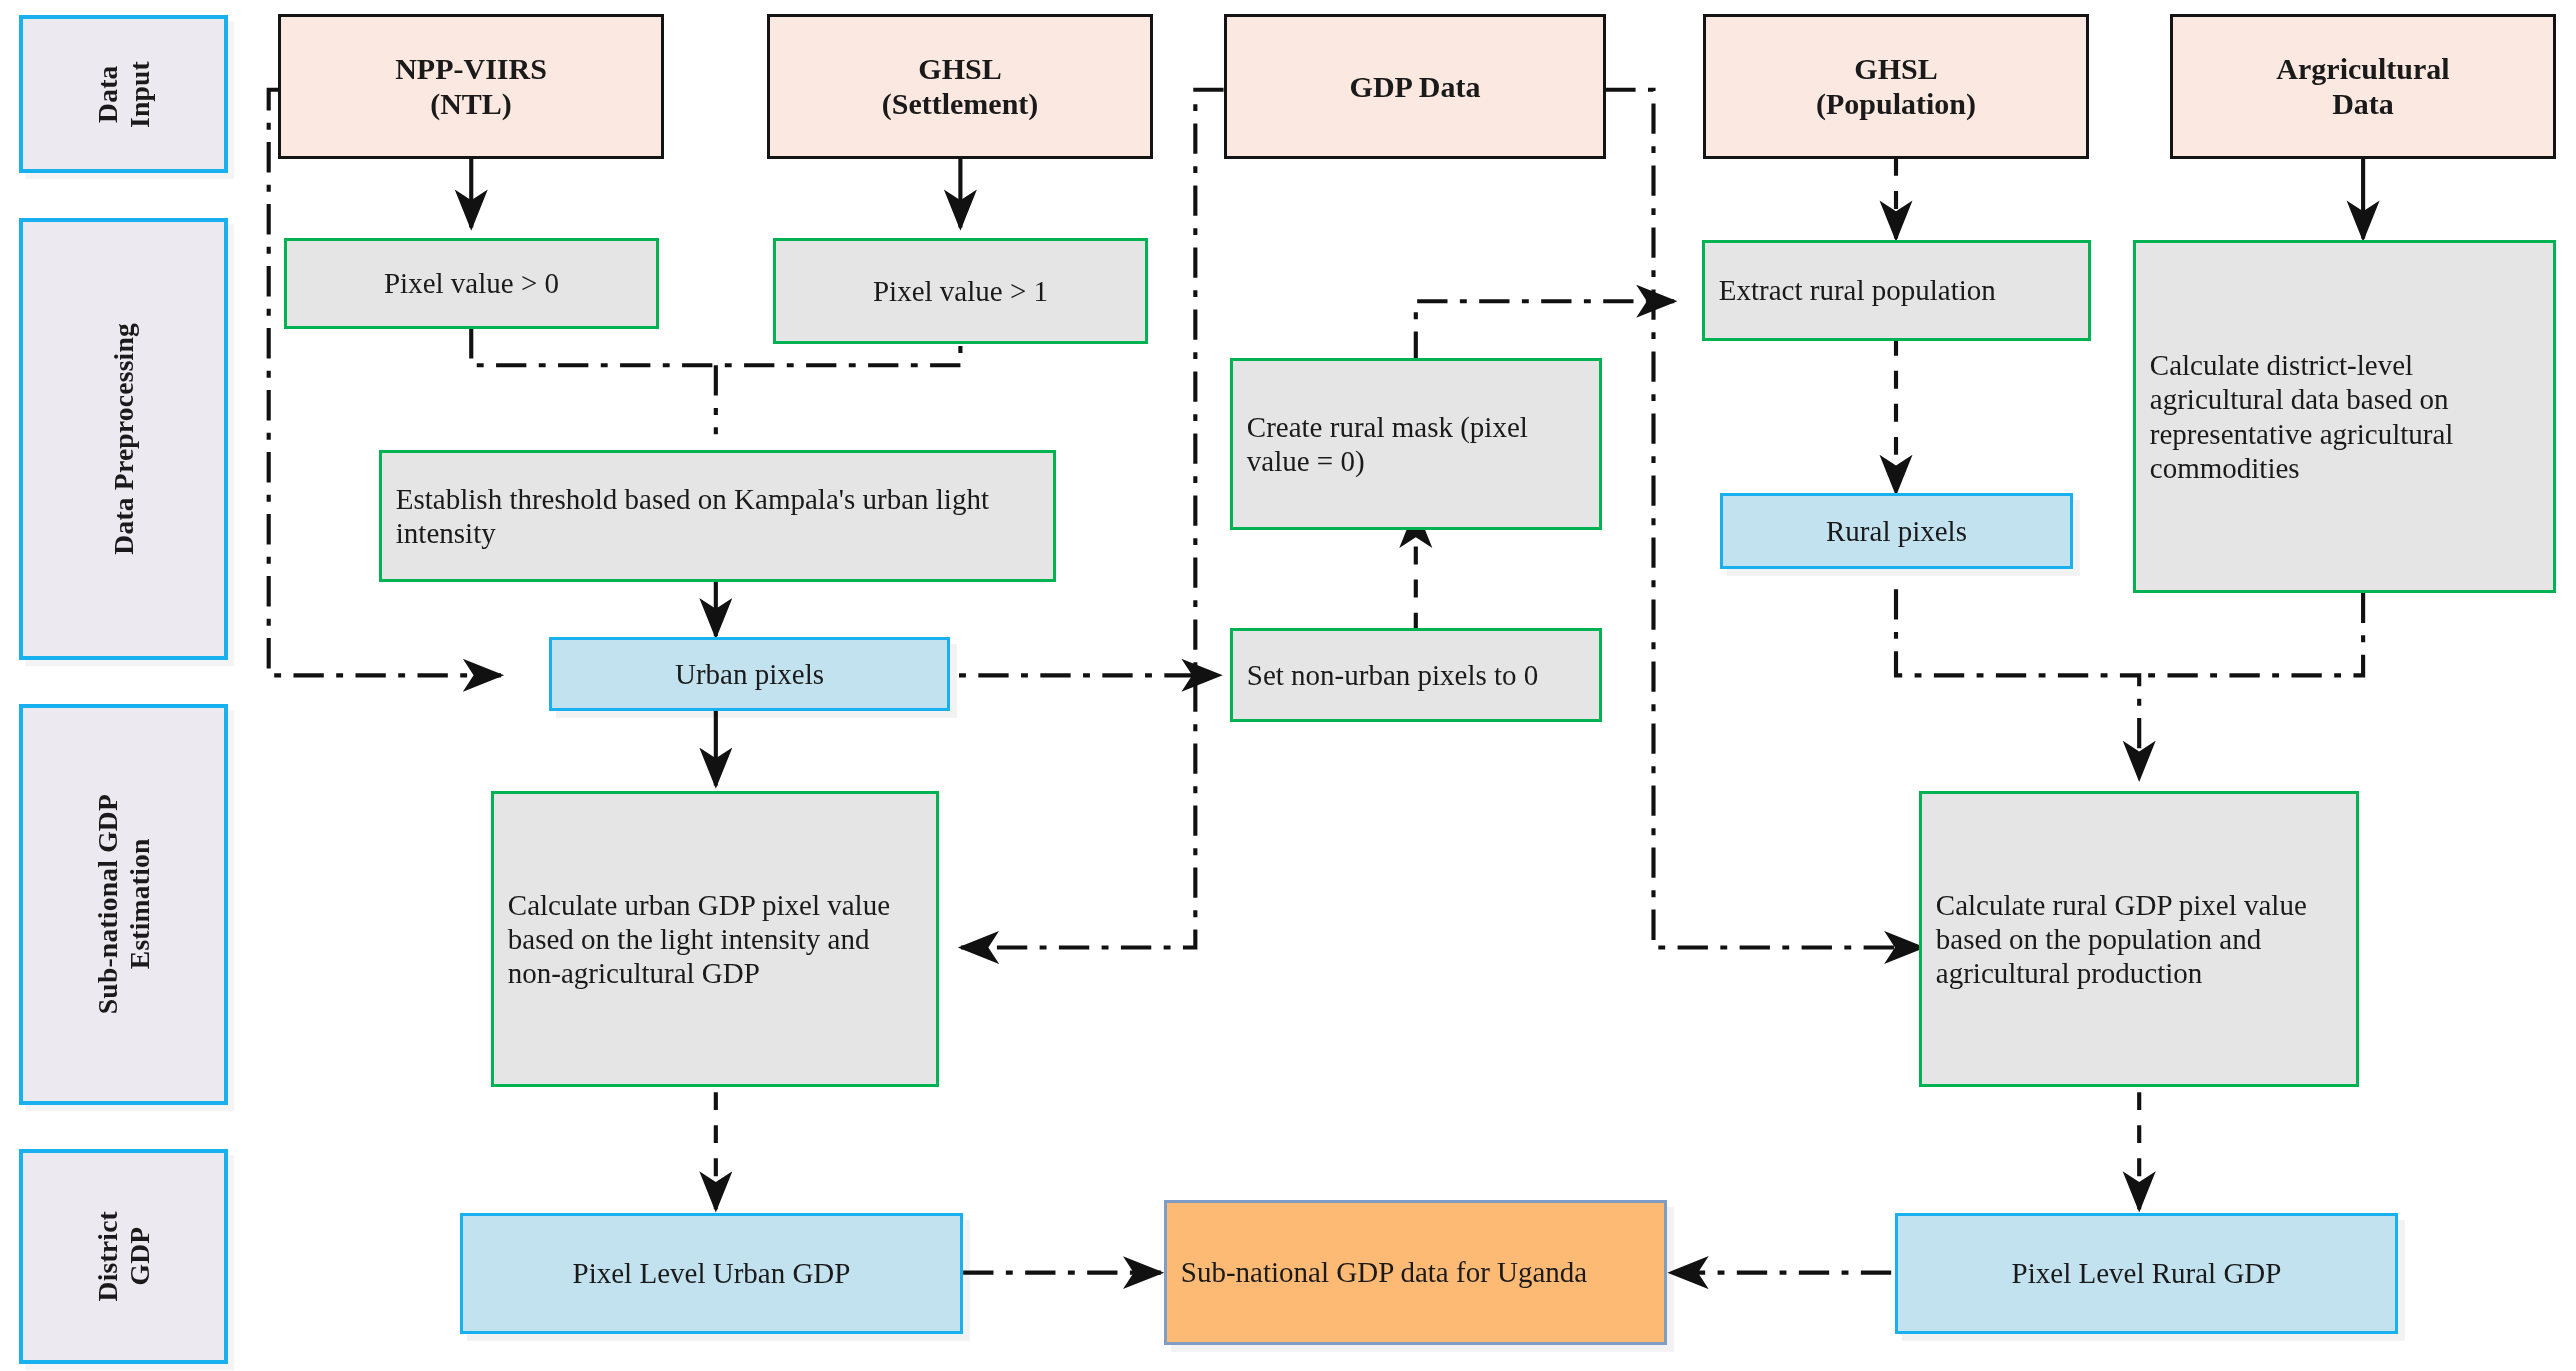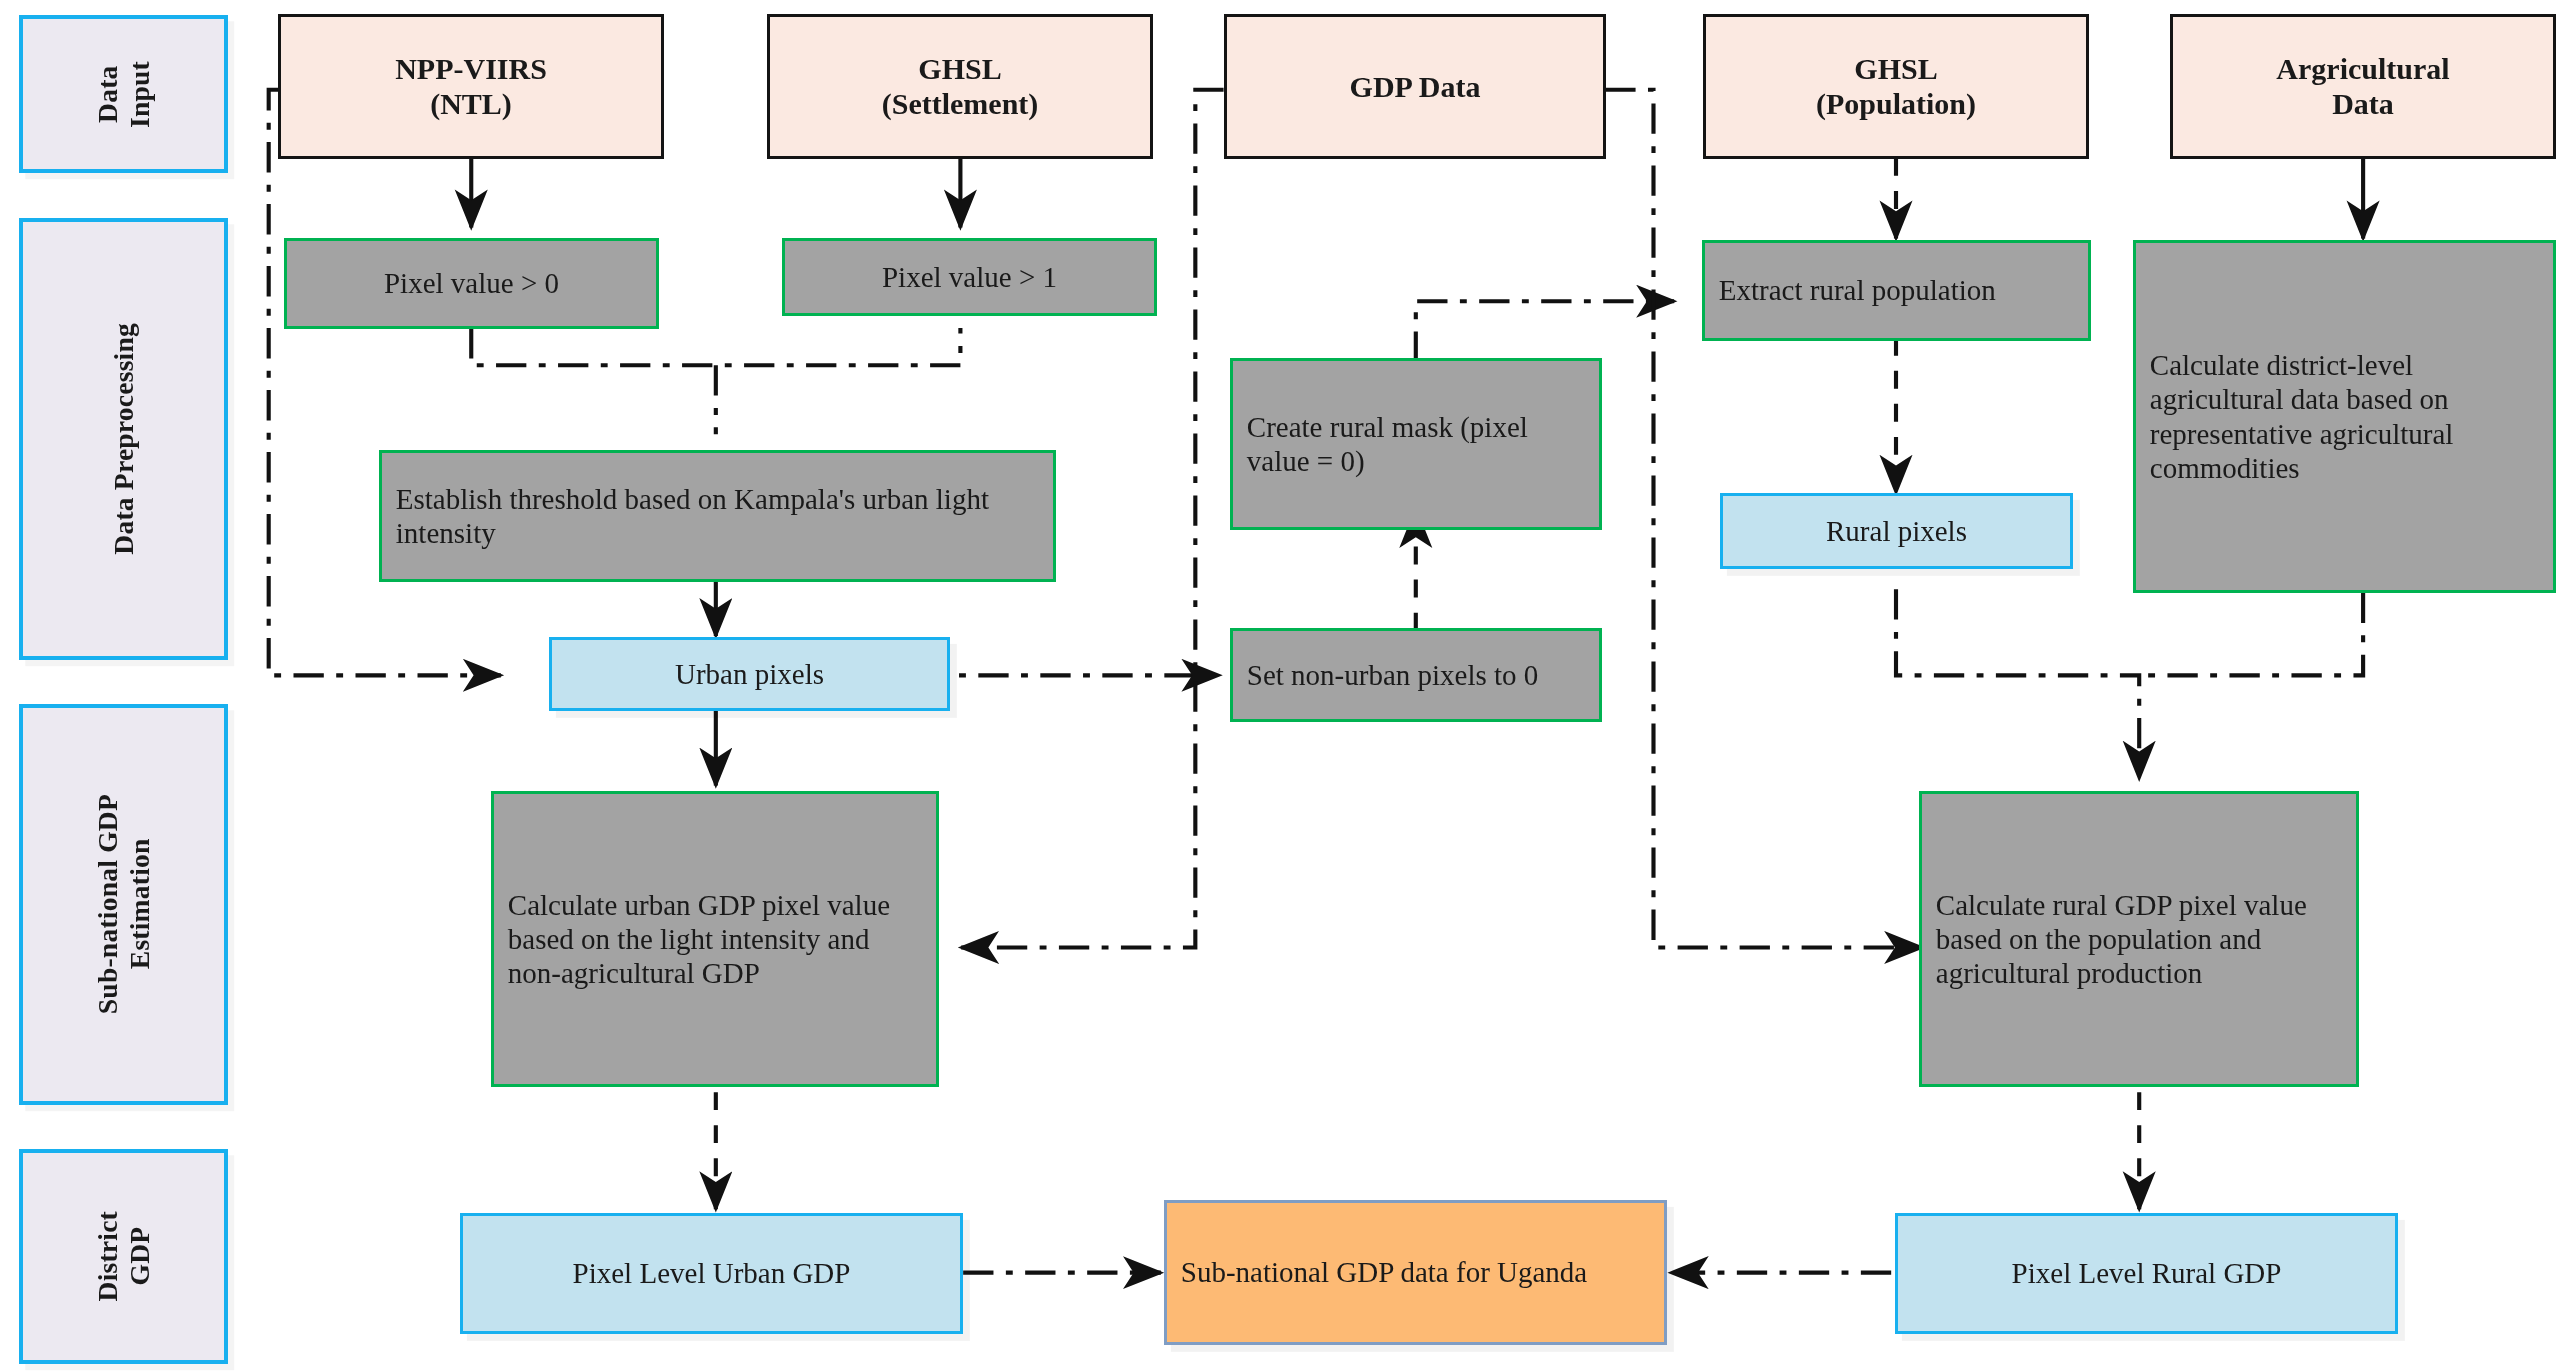--- a/index.html
+++ b/index.html
@@ -18,21 +18,21 @@
       letter-spacing:0.2px;white-space:pre-line;}
 
   
   .node{position:absolute;box-sizing:border-box;display:flex;
         align-items:center;padding:9.6px 13.8px;line-height:1.18;}
   .node .txt{display:block;width:100%;}
 
   .n-input{background:#fbe9e1;border:3.4px solid #141414;
            justify-content:center;text-align:center;
            font-weight:bold;font-size:30px;}
-  .n-proc{background:#a3a3a3;border:3.4px solid #00b251;
+  .n-proc{background:#e5e5e5;border:3.4px solid #00b251;
           font-size:29px;text-align:left;}
   .n-proc.center{justify-content:center;text-align:center;}
   .n-data{background:#c2e2ef;border:3.4px solid #18b0ef;
           box-shadow:6.9px 6.9px 0 0 rgba(0,0,0,.05);
           justify-content:center;text-align:center;font-size:29px;}
   .n-final{background:#fdba74;border:3.4px solid #7f9dc4;
            box-shadow:6.9px 6.9px 0 0 rgba(0,0,0,.05);
            font-size:29px;text-align:left;}
 
   svg#wires{position:absolute;left:0;top:0;width:2576px;height:1372px;
@@ -126,21 +126,21 @@
 (Population)</span>
   </div>
   <div class="node n-input" style="left:2170px;top:13.8px;width:386px;height:145px;">
     <span class="txt" style="white-space: pre-line;">Argricultural
 Data</span>
   </div>
 
   <div class="node n-proc center" style="left:284px;top:238px;width:375px;height:91px;">
     <span class="txt">Pixel value &gt; 0</span>
   </div>
-  <div class="node n-proc center" style="left:773px;top:238px;width:375px;height:78px;margin-left:9px;">
+  <div class="node n-proc center" style="left:773px;top:238px;width:375px;height:106px;">
     <span class="txt">Pixel value &gt; 1</span>
   </div>
 
   <div class="node n-proc" style="left:379px;top:434px;width:677px;height:132px;margin-top:16px;">
     <span class="txt">Establish threshold based on Kampala's urban light intensity</span>
   </div>
 
   <div class="node n-proc" style="left:1230px;top:358px;width:372px;height:172px;">
     <span class="txt">Create rural mask (pixel value = 0)</span>
   </div>

